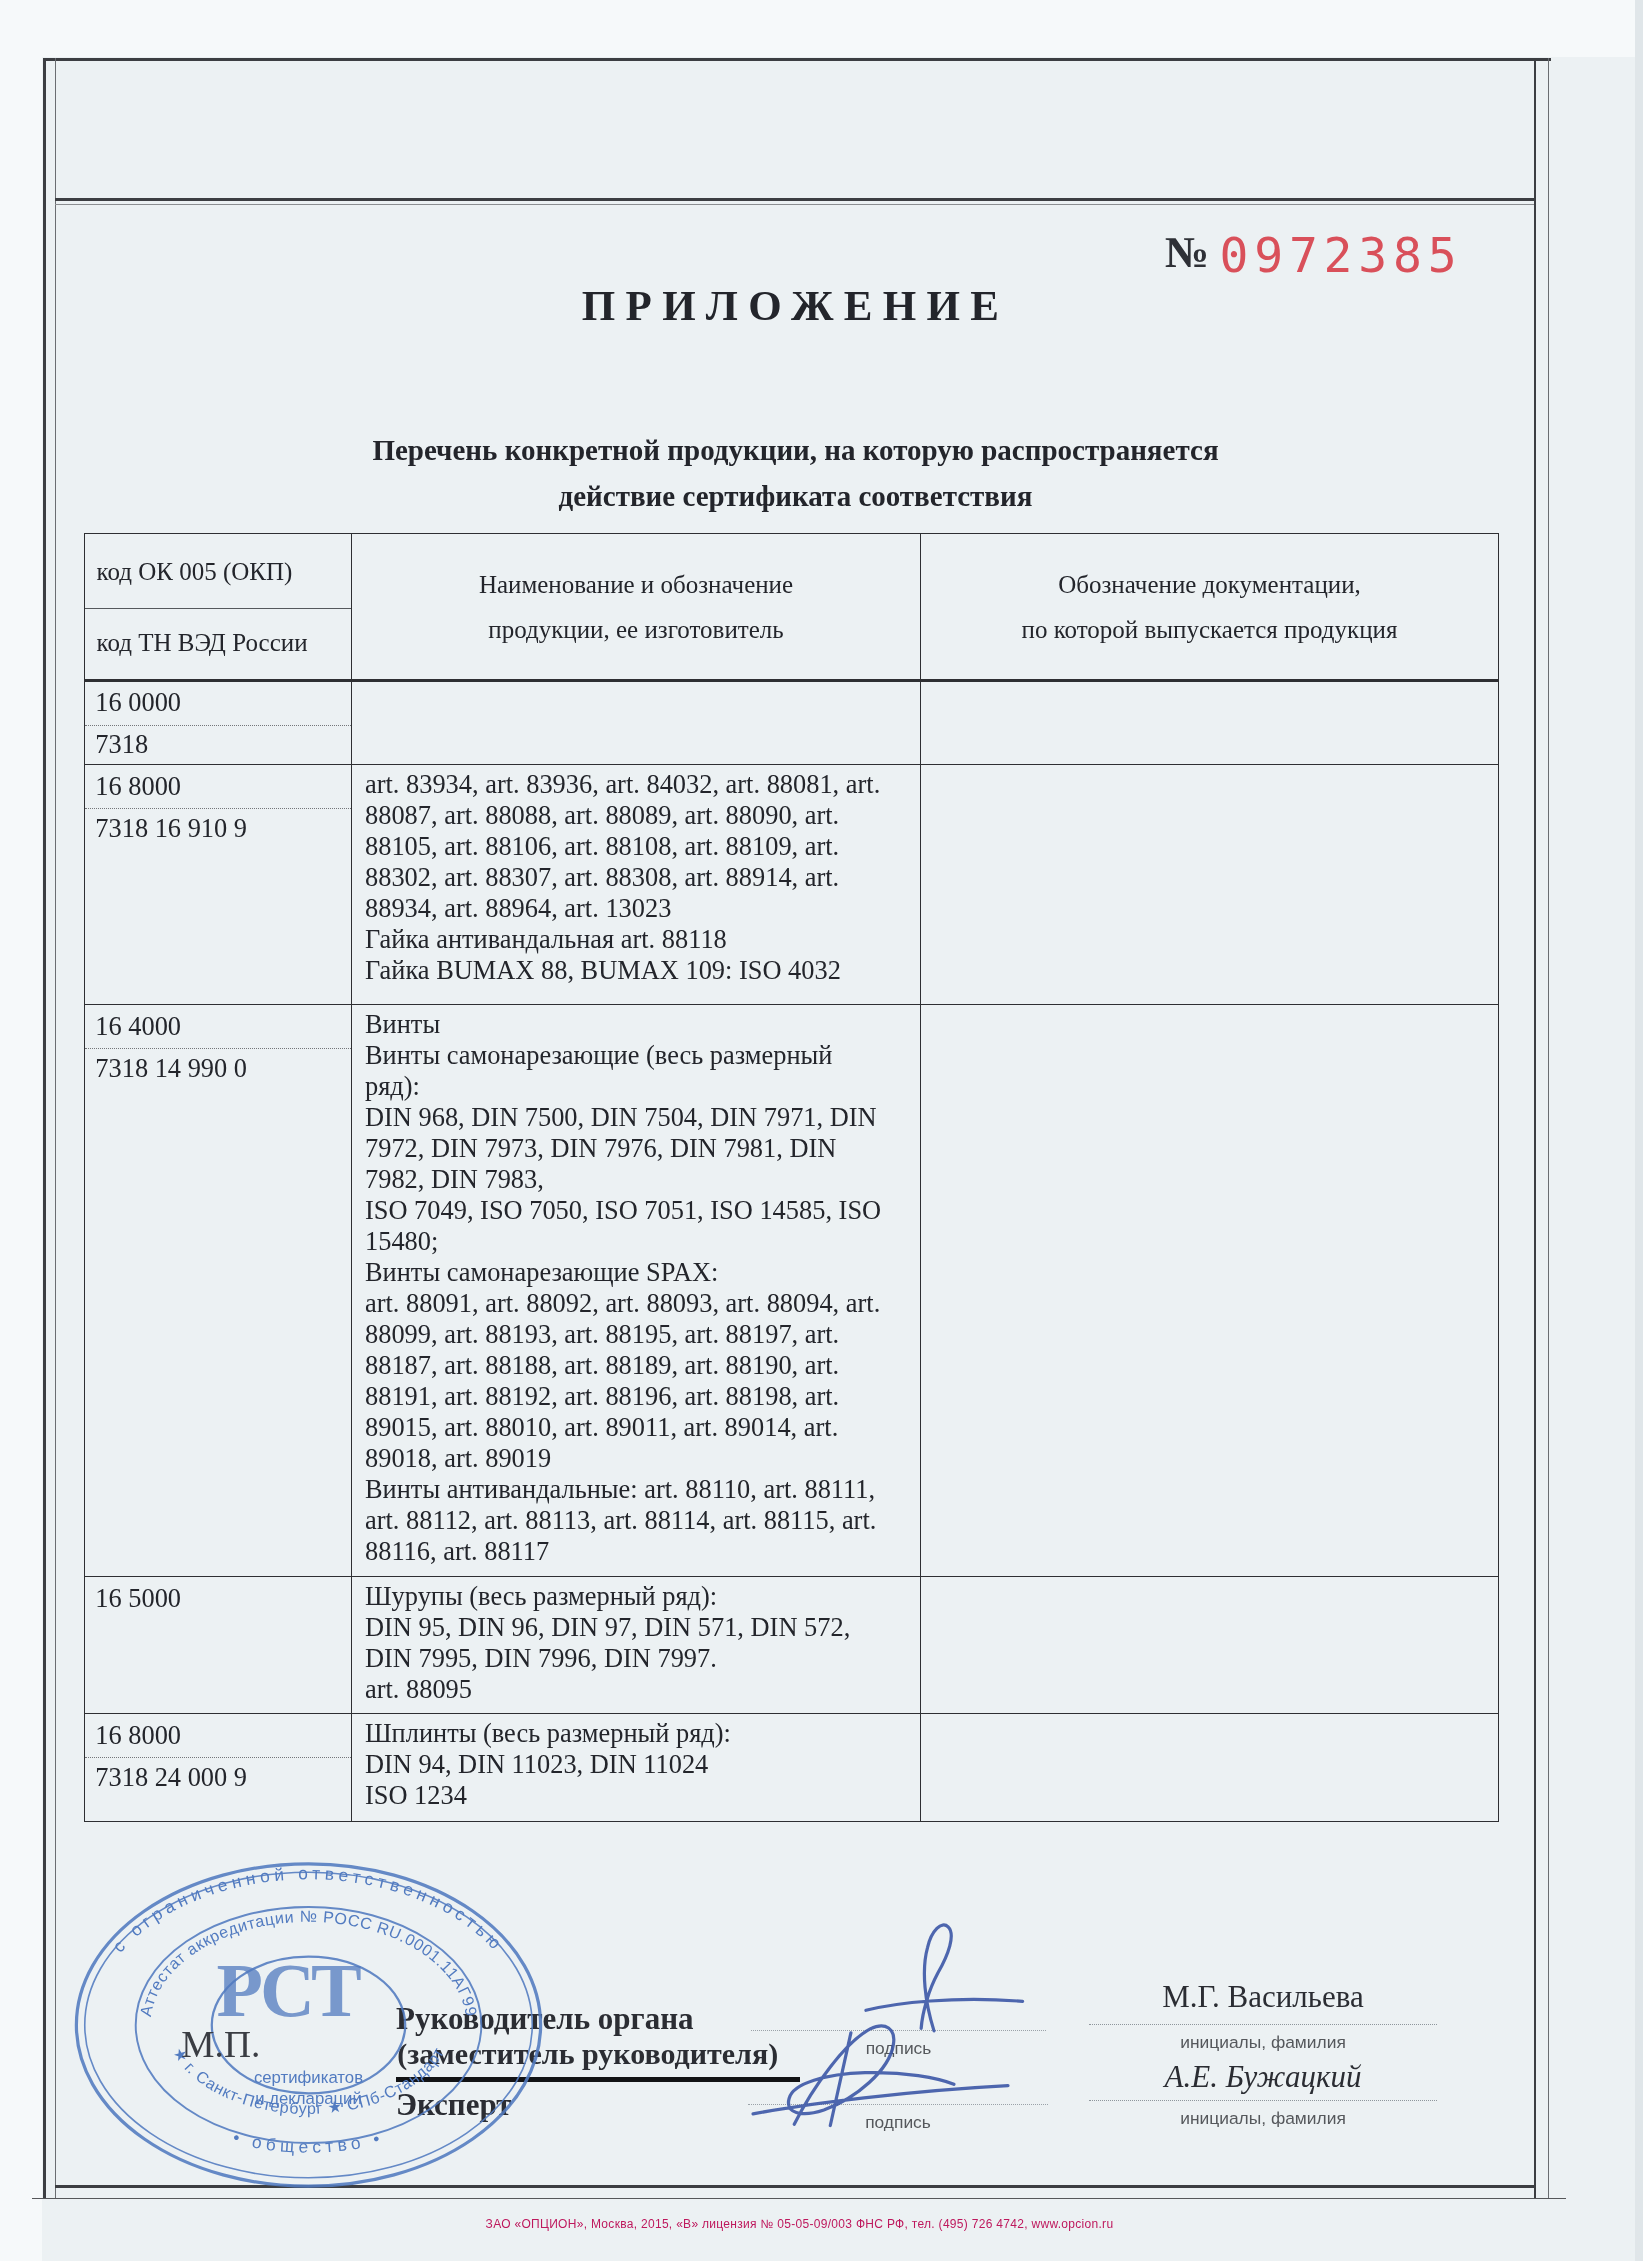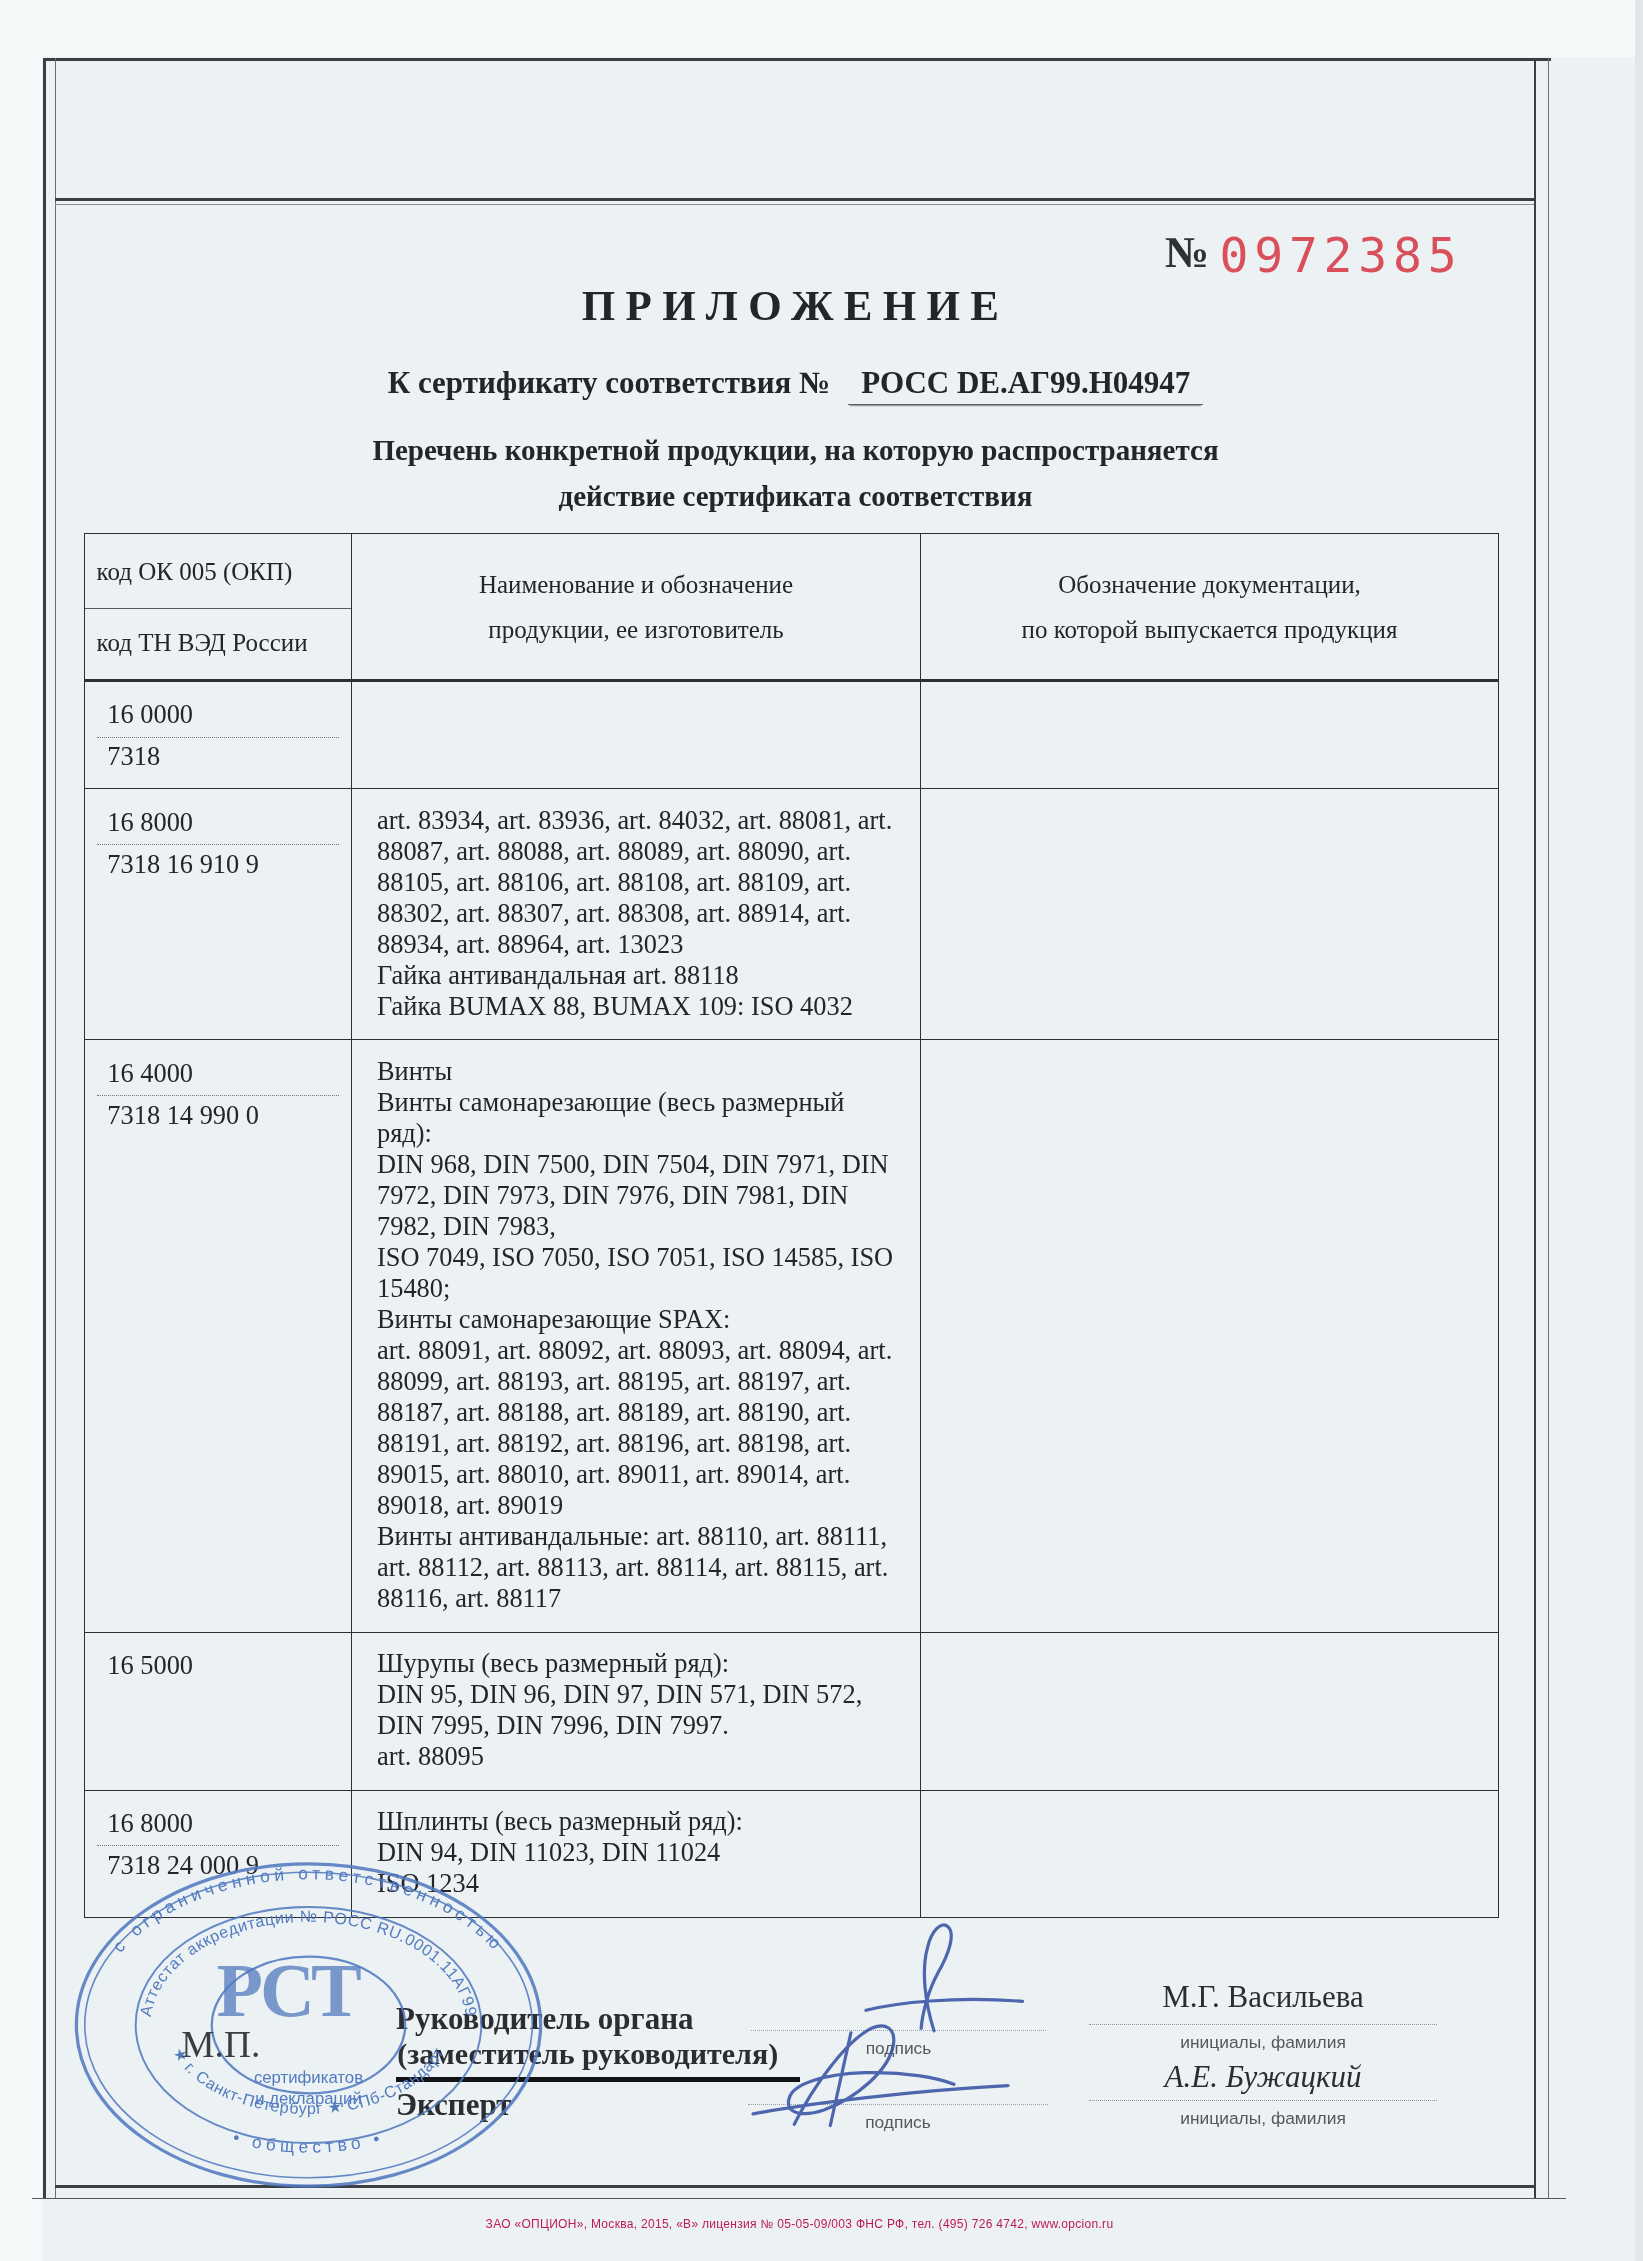--- a/index.html
+++ b/index.html
@@ -44,21 +44,21 @@
   #subtitle-2 { top:480px; font-size:29px; font-weight:bold; }
 
   
   #products { position:absolute; left:84px; top:533px; width:1414px; border-collapse:collapse; table-layout:fixed; }
   #products th, #products td { border:1.9px solid #2e2f32; }
   #products thead th { height:143px; font-weight:normal; font-size:25px; border-bottom:3.9px solid #2e2f32; vertical-align:middle; }
   th.code-h { padding:0; }
   .code-h-top    { height:71px; display:flex; align-items:center; padding-left:11.6px; border-bottom:1.3px solid #55585c; }
   .code-h-bottom { height:68px; display:flex; align-items:center; padding-left:11.6px; }
   .hdr-2line { line-height:1.8; text-align:center; }
-  #products tbody td { vertical-align:top; font-size:26.4px; padding:12px;margin-left:38px; }
+  #products tbody td { vertical-align:top; font-size:26.4px; padding:0;margin-left:38px; }
   #products tbody tr:nth-child(1) { height:77px; }
   #products tbody tr:nth-child(2) { height:240px; }
   #products tbody tr:nth-child(3) { height:572px; }
   #products tbody tr:nth-child(4) { height:137px; }
   #products tbody tr:nth-child(5) { height:108px; }
   .code-top    { padding:5.2px 5.2px 6.4px 10.3px; line-height:31px; }
   .code-bottom { border-top:1.9px dotted #74767a; padding:3.9px 5.2px 3.9px 10.3px; line-height:31px; }
   .desc-cell-inner { padding:3.9px 7.7px 5.2px 13px; }
   .desc-line { line-height:31px; }
 
@@ -113,23 +113,20 @@
   <div class="line" id="header-sep"></div>
   <div class="line" id="header-sep2"></div>
 
 
   <div id="blank-number">
     <span class="numero">№</span><span class="digits">0972385</span>
   </div>
 
   <div class="centered" id="appendix-title">ПРИЛОЖЕНИЕ</div>
 
-  <div class="centered" id="certificate-line">
-    <span>К сертификату соответствия №</span><span class="cert-num">РОСС DE.АГ99.Н04947</span>
-  </div>
 
   <div class="centered" id="subtitle-2">действие сертификата соответствия</div>
   <div class="centered" id="subtitle-1">Перечень конкретной продукции, на которую распространяется</div>
 
   <table id="products">
     <colgroup>
         <col style="width:267px">
         <col style="width:569px">
         <col style="width:578px">
       </colgroup>

